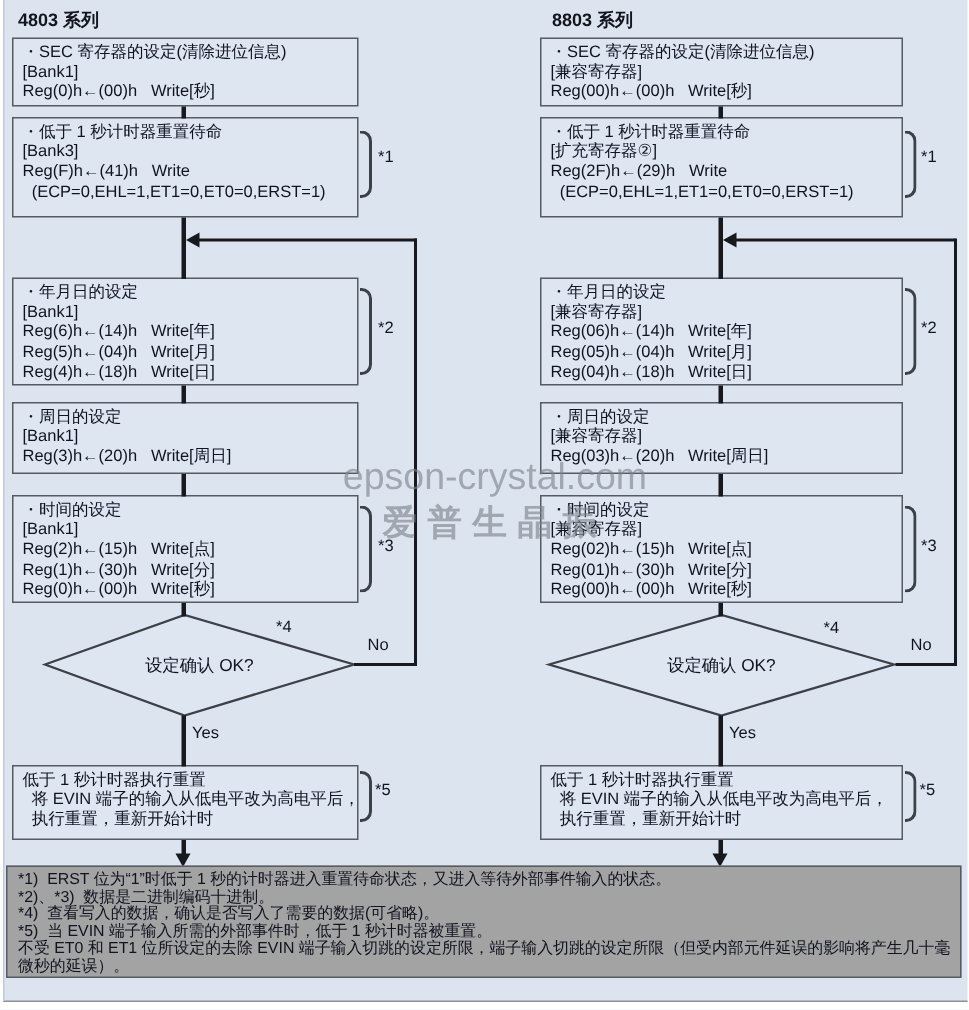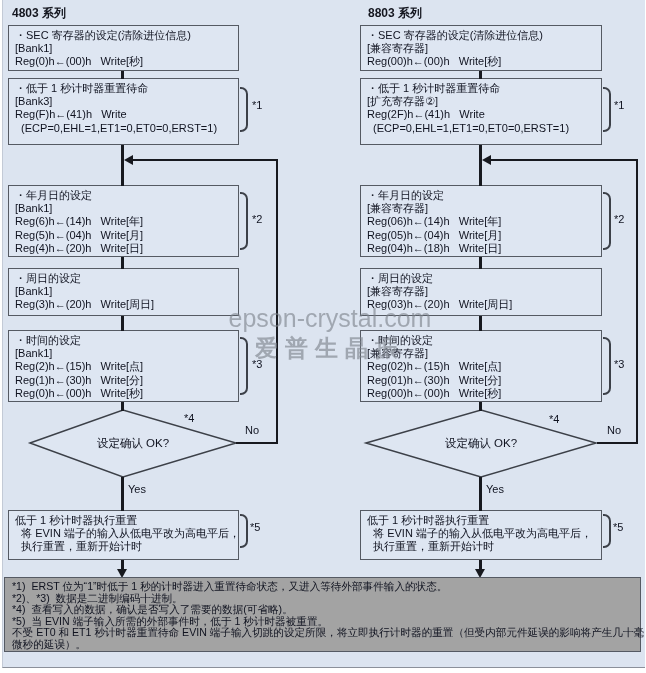--- a/index.html
+++ b/index.html
@@ -55,21 +55,21 @@
     <div class="box-line">[Bank3]</div>
     <div class="box-line">Reg(F)h←(41)h   Write</div>
     <div class="box-line">  (ECP=0,EHL=1,ET1=0,ET0=0,ERST=1)</div>
   </div>
 
   <div class="fbox bx-l" style="top:185px;height:72px;">
     <div class="box-line">・年月日的设定</div>
     <div class="box-line">[Bank1]</div>
     <div class="box-line">Reg(6)h←(14)h   Write[年]</div>
     <div class="box-line">Reg(5)h←(04)h   Write[月]</div>
-    <div class="box-line">Reg(4)h←(20)h   Write[日]</div>
+    <div class="box-line">Reg(4)h←(18)h   Write[日]</div>
   </div>
 
   <div class="fbox bx-l" style="top:268px;height:48px;">
     <div class="box-line">・周日的设定</div>
     <div class="box-line">[Bank1]</div>
     <div class="box-line">Reg(3)h←(20)h   Write[周日]</div>
   </div>
 
   <div class="fbox bx-l" style="top:330px;height:72px;">
     <div class="box-line">・时间的设定</div>
@@ -120,21 +120,21 @@
 
   <div class="fbox bx-r" style="top:25px;height:46px;">
     <div class="box-line">・SEC 寄存器的设定(清除进位信息)</div>
     <div class="box-line">[兼容寄存器]</div>
     <div class="box-line">Reg(00)h←(00)h   Write[秒]</div>
   </div>
 
   <div class="fbox bx-r" style="top:78px;height:67px;">
     <div class="box-line">・低于 1 秒计时器重置待命</div>
     <div class="box-line">[扩充寄存器②]</div>
-    <div class="box-line">Reg(2F)h←(41)h   Write</div>
+    <div class="box-line">Reg(2F)h←(29)h   Write</div>
     <div class="box-line">  (ECP=0,EHL=1,ET1=0,ET0=0,ERST=1)</div>
   </div>
 
   <div class="fbox bx-r" style="top:185px;height:72px;">
     <div class="box-line">・年月日的设定</div>
     <div class="box-line">[兼容寄存器]</div>
     <div class="box-line">Reg(06)h←(14)h   Write[年]</div>
     <div class="box-line">Reg(05)h←(04)h   Write[月]</div>
     <div class="box-line">Reg(04)h←(18)h   Write[日]</div>
   </div>
@@ -188,21 +188,21 @@
   <div class="bracket" style="left:603px;top:337px;height:58px;"></div>
   <div class="note" style="left:614px;top:358px;">*3</div>
   <div class="bracket" style="left:603px;top:514px;height:34px;"></div>
   <div class="note" style="left:613px;top:521px;">*5</div>
 
   <div class="footnotes">
     <div class="fn-line">*1)  ERST 位为“1”时低于 1 秒的计时器进入重置待命状态，又进入等待外部事件输入的状态。</div>
     <div class="fn-line">*2)、*3)  数据是二进制编码十进制。</div>
     <div class="fn-line">*4)  查看写入的数据，确认是否写入了需要的数据(可省略)。</div>
     <div class="fn-line">*5)  当 EVIN 端子输入所需的外部事件时，低于 1 秒计时器被重置。</div>
-    <div class="fn-line">不受 ET0 和 ET1 秒计时器重置待命 EVIN 端子输入切跳的设定所限，将立即执行计时器的重置（但受内部元件延误的影响将产生几十毫</div>
+    <div class="fn-line">不受 ET0 和 ET1 位所设定的去除 EVIN 端子输入切跳的设定所限，端子输入切跳的设定所限（但受内部元件延误的影响将产生几十毫</div>
     <div class="fn-line">微秒的延误）。</div>
   </div>
 
   <div class="watermark">
     <div class="wm1">epson-crystal.com</div>
     <div class="wm2">爱普生晶振</div>
   </div>
 </div>
 
 </body></html>

